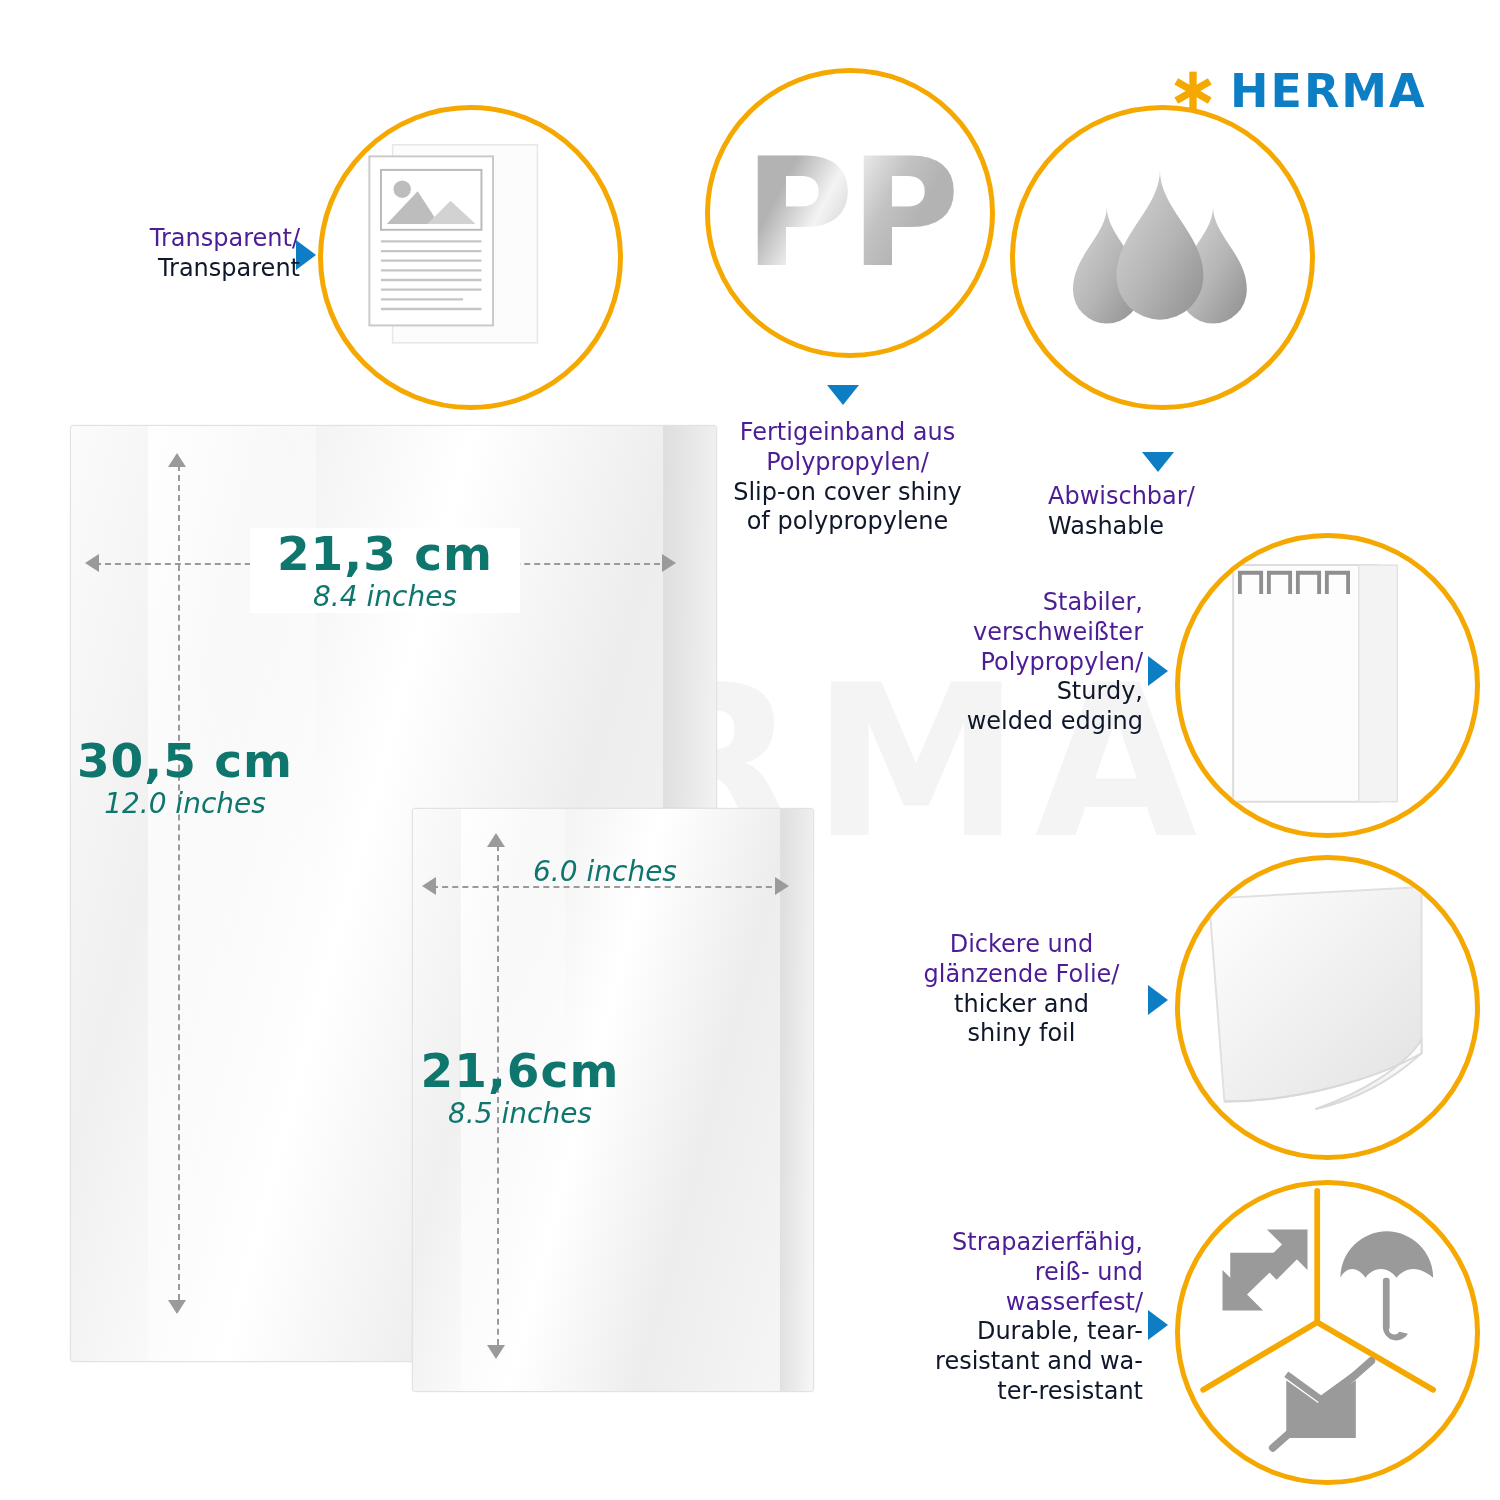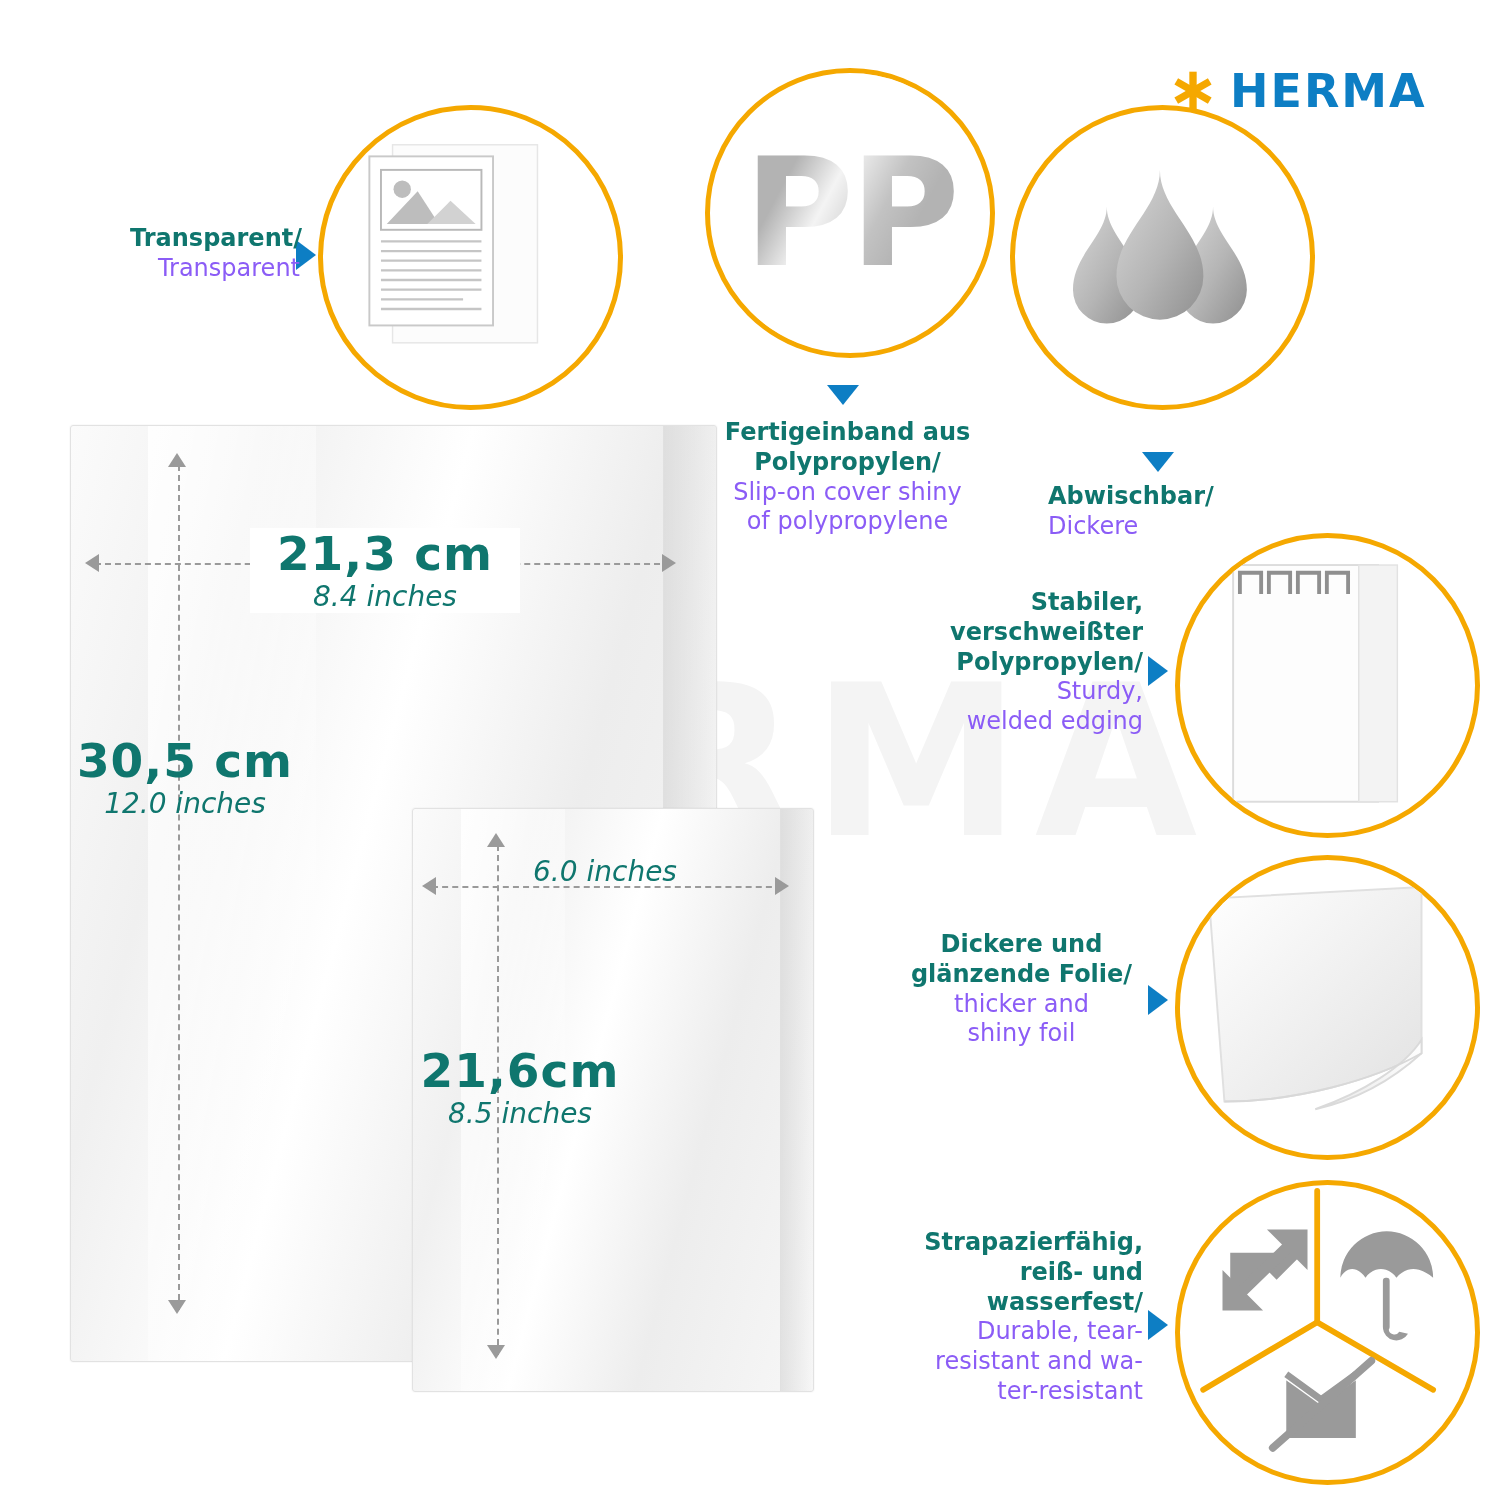--- a/index.html
+++ b/index.html
@@ -36,22 +36,22 @@
   
   .circle{
     position:absolute;border-radius:50%;
     border:5px solid #f5a800;
     background:#ffffff;
     overflow:hidden;
   }
 
   
   .callout{position:absolute;color:#5b6670;font-size:24px;line-height:1.24;}
-  .callout .de{color:#0f766e;font-weight:bold;}
-  .callout .en{color:#8b5cf6;font-weight:normal;}
+  .callout .de{color:#4c1d95;font-weight:normal;}
+  .callout .en{color:#0f172a;font-weight:normal;}
 
   
   .arrow{position:absolute;width:0;height:0;}
   .arrow.right{border-top:15px solid transparent;border-bottom:15px solid transparent;border-left:20px solid #0d7ec4;}
   .arrow.down{border-left:16px solid transparent;border-right:16px solid transparent;border-top:20px solid #0d7ec4;}
 
   
   .sheet{
     position:absolute;
     background:linear-gradient(105deg,#fbfbfb 0%,#f0f0f0 22%,#ffffff 45%,#ededed 68%,#f7f7f7 100%);
@@ -205,21 +205,21 @@
         </linearGradient>
       </defs>
       <path d="M95 100 C95 130 60 150 60 186 a35 35 0 0 0 70 0 C130 150 95 130 95 100 Z" fill="url(#dropg)"></path>
       <path d="M205 100 C205 130 170 150 170 186 a35 35 0 0 0 70 0 C240 150 205 130 205 100 Z" fill="url(#dropg)"></path>
       <path d="M150 62 C150 102 105 128 105 172 a45 45 0 0 0 90 0 C195 128 150 102 150 62 Z" fill="url(#dropg)"></path>
     </svg>
   </div>
   <div class="arrow down" style="left:1142px;top:452px;"></div>
   <div class="callout" style="left:1048px;top:482px;width:290px;text-align:left;">
     <div class="de">Abwischbar/</div>
-    <div class="en">Dickere</div>
+    <div class="en">Washable</div>
   </div>
 
   <div class="circle" style="left:1175px;top:533px;width:295px;height:295px;">
     <svg viewBox="0 0 295 295" width="285" height="285" style="position:absolute;left:0;top:0;">
       <rect x="55" y="28" width="150" height="245" fill="#fdfdfd" stroke="#dcdcdc" stroke-width="2"></rect>
       <rect x="185" y="28" width="40" height="245" fill="#f3f3f3" stroke="#e2e2e2" stroke-width="1.5"></rect>
       <g fill="none" stroke="#8f8f8f" stroke-width="4">
         <path d="M62 58 L62 36 L84 36 L84 58"></path>
         <path d="M92 58 L92 36 L114 36 L114 58"></path>
         <path d="M122 58 L122 36 L144 36 L144 58"></path>

